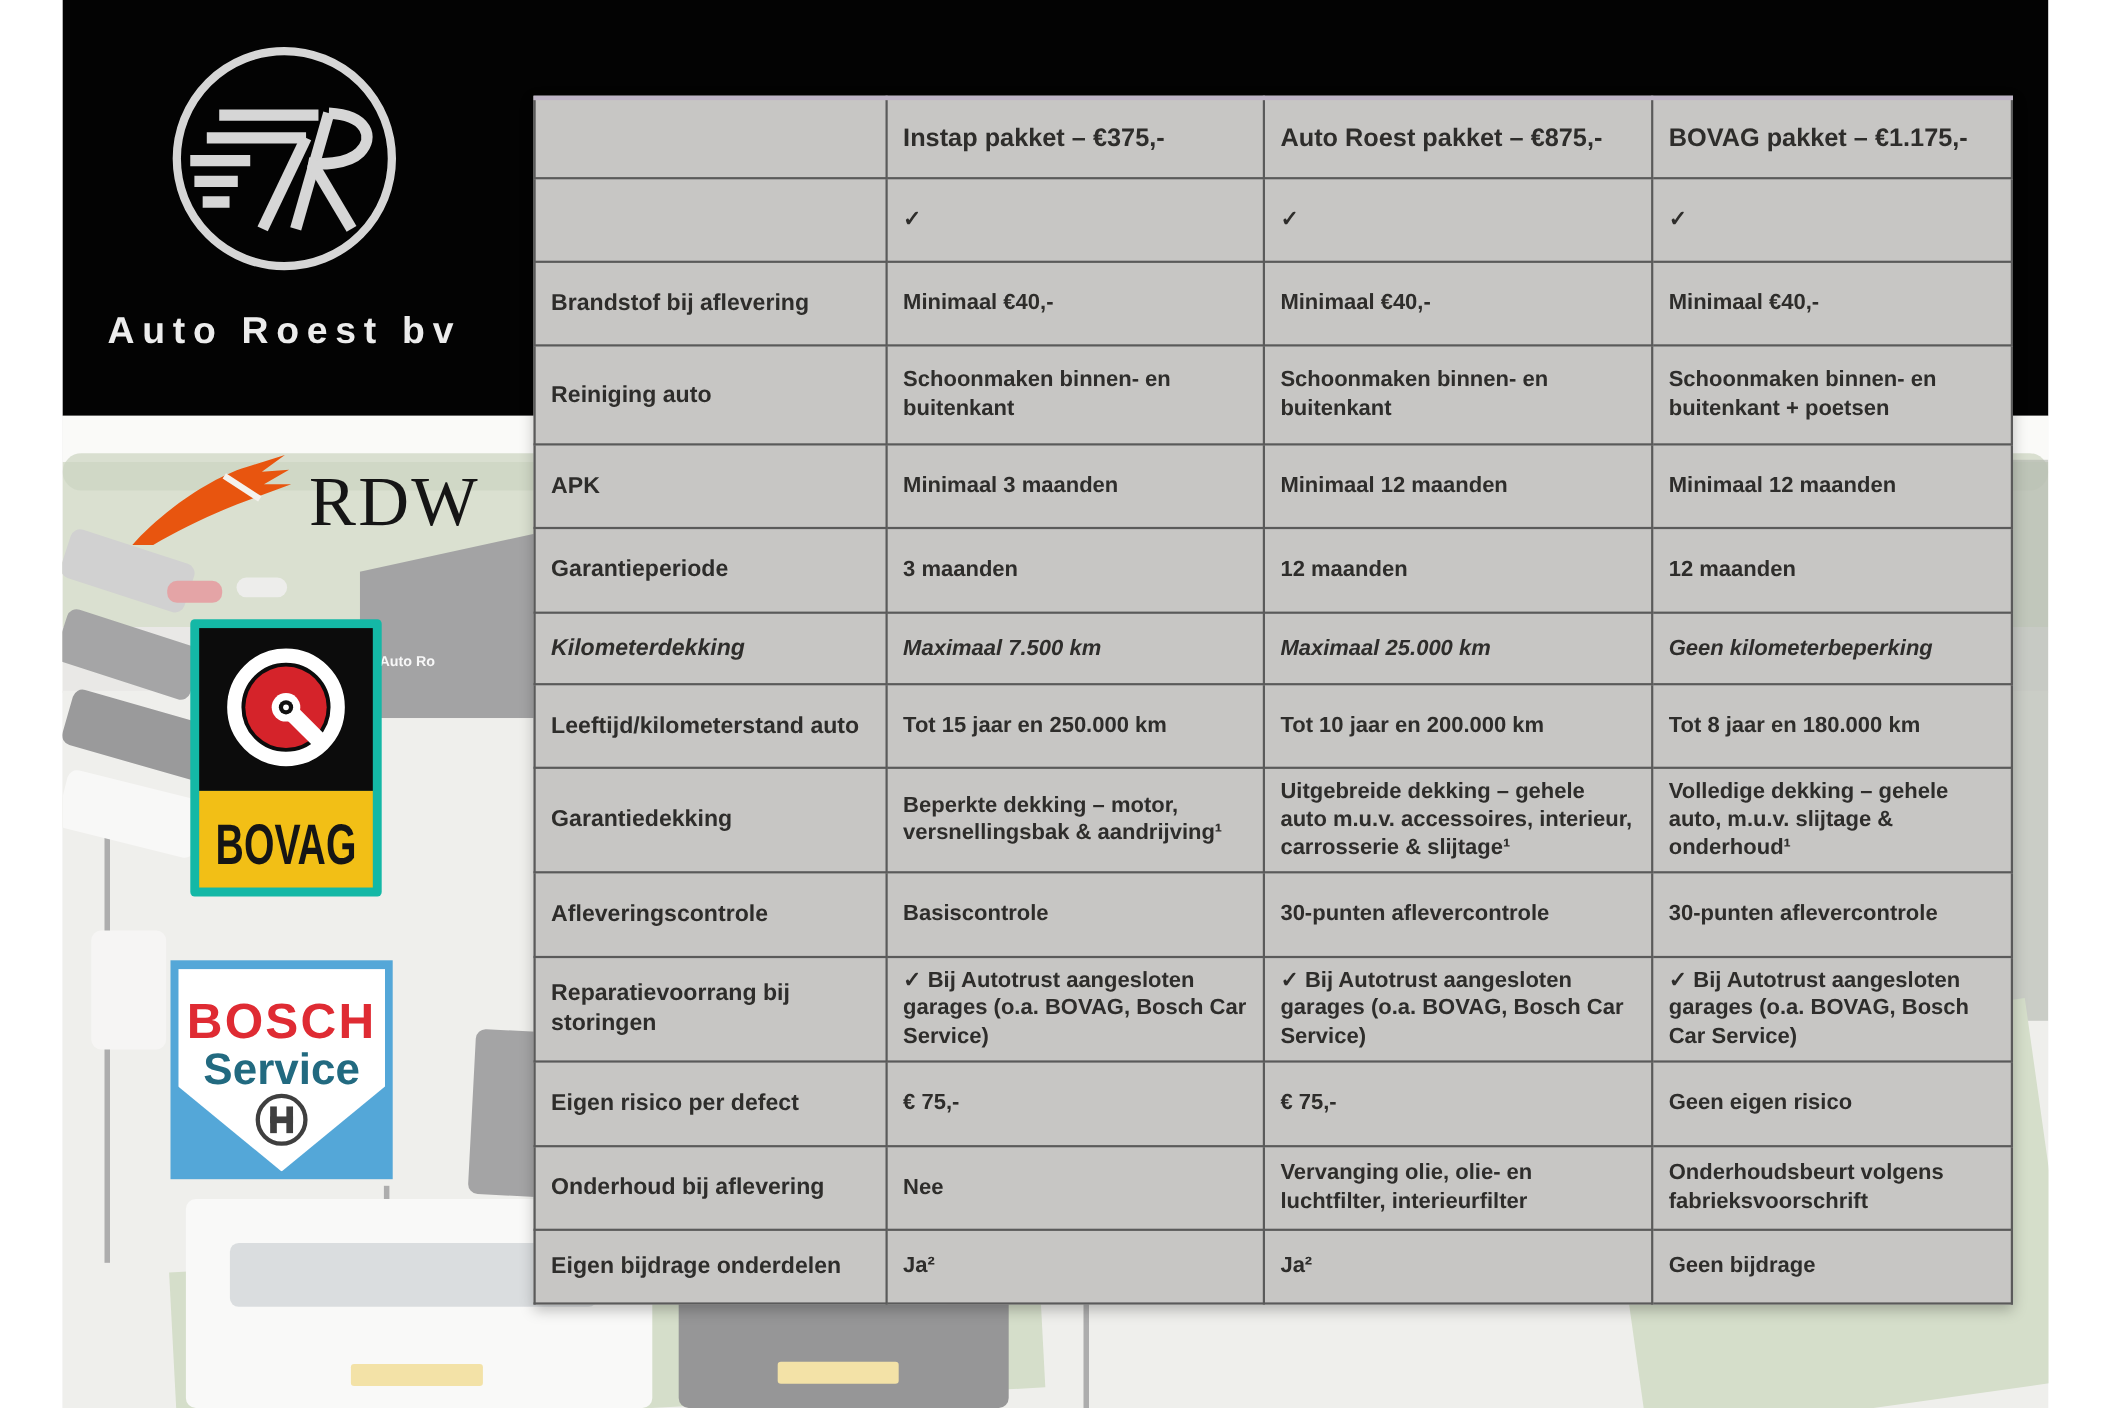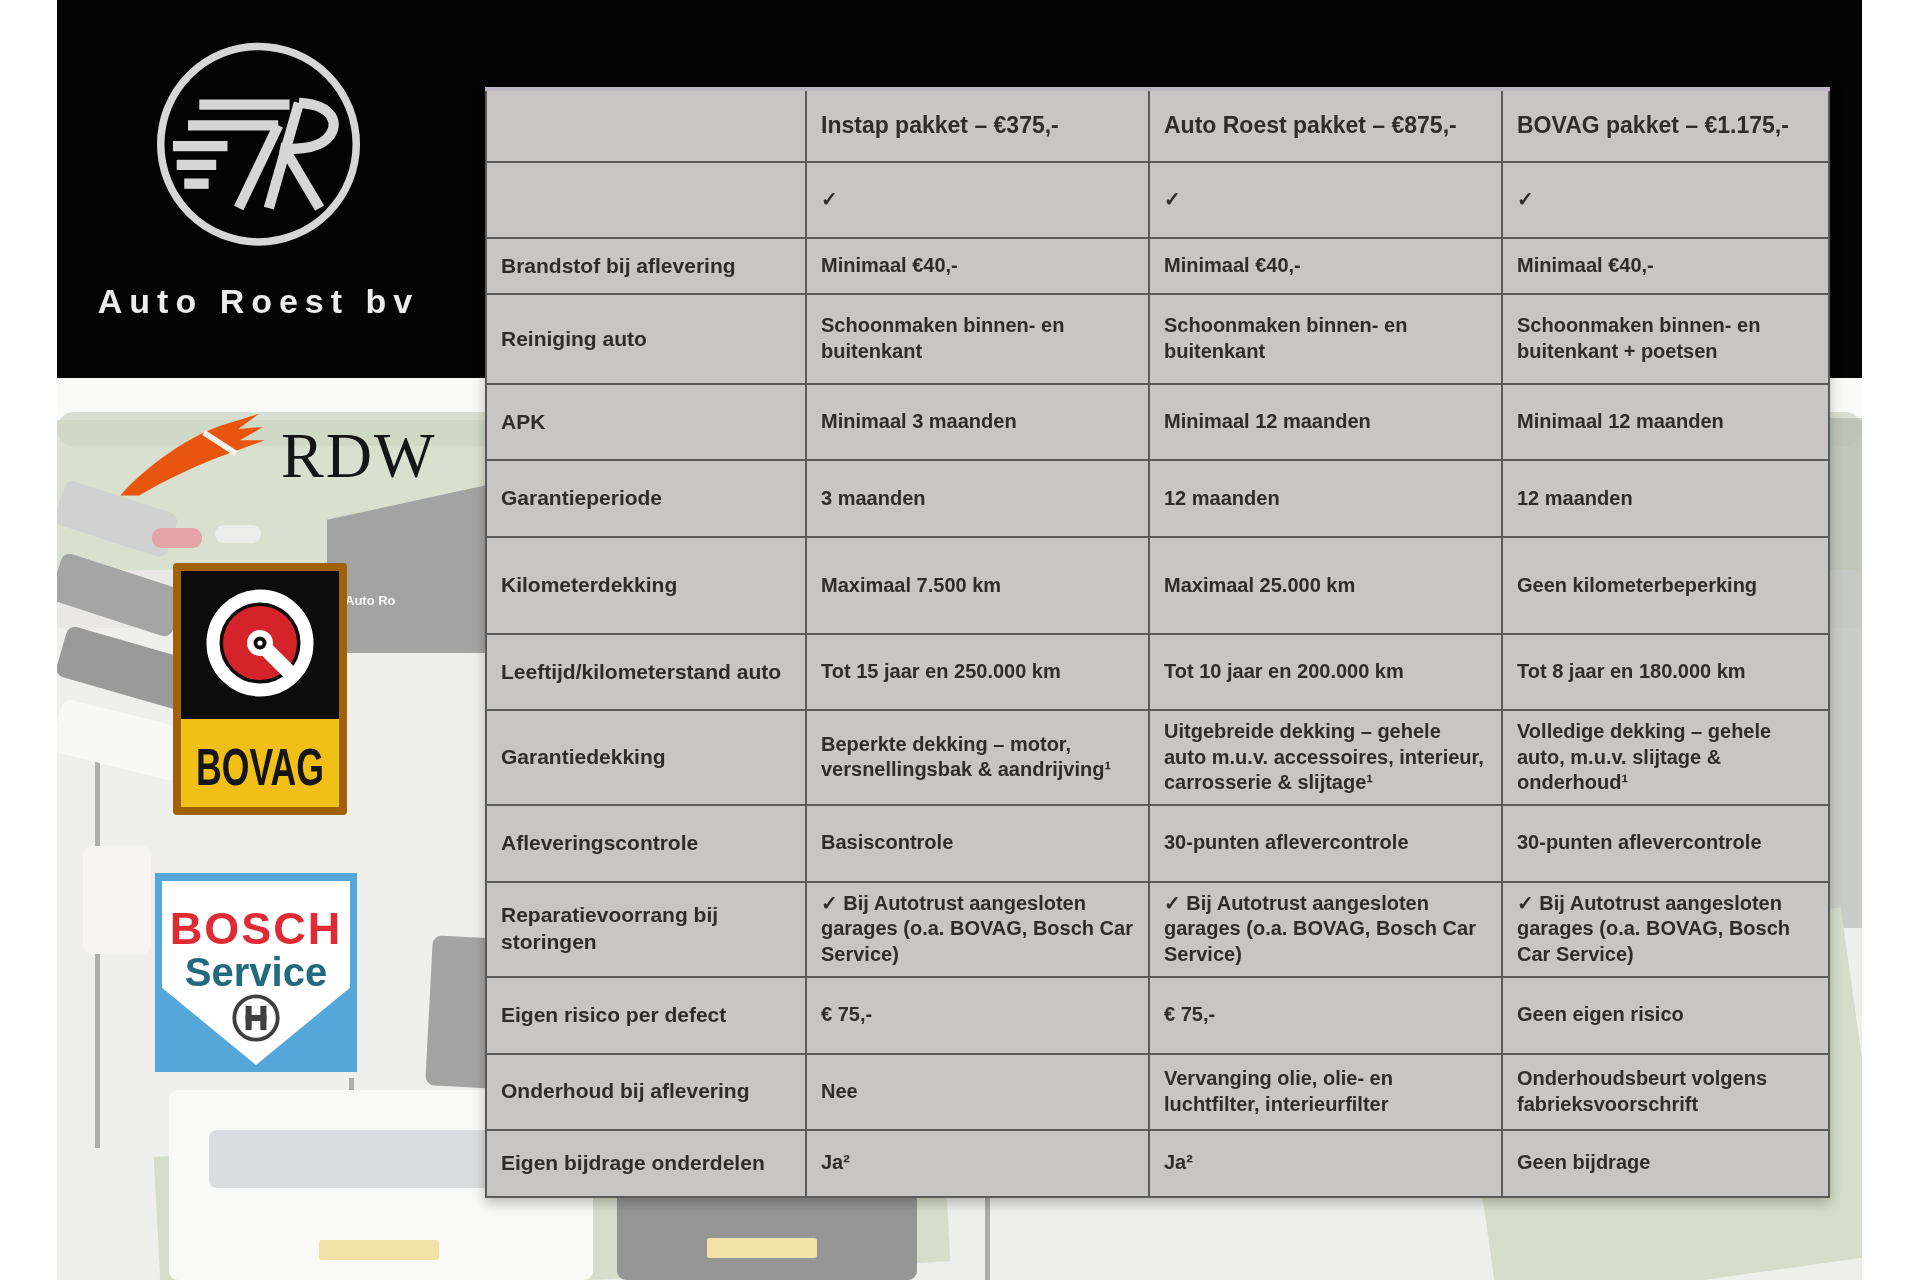--- a/index.html
+++ b/index.html
@@ -36,21 +36,21 @@
   .fade{left:0;top:0;width:1805px;height:902px;background:rgba(255,255,255,.54);}
   .car{border-radius:9px;}
   .wshield{border-radius:8px;}
 
   
   .rdw{position:absolute;left:110px;top:408px;display:flex;align-items:center;z-index:6;}
   .rdw-text{font-family:"Liberation Serif",serif;font-weight:normal;font-size:64px;color:#151515;
             letter-spacing:2px;margin-left:6px;line-height:1;}
 
   
-  .bovag{position:absolute;left:173px;top:563px;width:174px;height:252px;background:#a16207;
+  .bovag{position:absolute;left:173px;top:563px;width:174px;height:252px;background:#14b8a6;
          border-radius:4px;padding:8px;box-sizing:border-box;z-index:6;text-align:right;}
 
   
   .bosch{position:absolute;left:155px;top:873px;width:202px;height:199px;background:#54a7d8;z-index:6;}
   .bosch-shield{position:absolute;left:7px;top:8px;width:188px;height:184px;background:#ffffff;
                 clip-path:polygon(0 0,100% 0,100% 58%,50% 100%,0 58%);
                 display:flex;flex-direction:column;align-items:center;}
   .bosch-top{color:#df2b33;font-size:45px;font-weight:bold;letter-spacing:2px;margin-top:24px;line-height:1.05;}
   .bosch-bottom{color:#226a80;font-size:40px;font-weight:bold;line-height:1.0;}
 
@@ -64,25 +64,25 @@
   table.pkg col:nth-child(4){width:327px;}
   table.pkg th,table.pkg td{border:2px solid #5a5a5a;background:#c7c6c4;color:#2e2d2b;
        text-align:left;vertical-align:middle;padding:8px 14px;font-weight:bold;line-height:1.28;
        overflow:hidden;}
   table.pkg tr th:first-child{border-left:2px solid #5a5a5a;}
   table.pkg tr:first-child th{border-top:none;font-size:23px;}
   table.pkg td{font-size:20px;}
   table.pkg th.rowlabel{font-size:21px;}
   table.pkg tr:nth-child(1){height:73px;}
   table.pkg tr:nth-child(2){height:76px;}
-  table.pkg tr:nth-child(3){height:56px;}
+  table.pkg tr:nth-child(3){height:76px;}
   table.pkg tr:nth-child(4){height:90px;}
   table.pkg tr:nth-child(5){height:76px;}
   table.pkg tr:nth-child(6){height:77px;}
-  table.pkg tr:nth-child(7){height:97px;}
+  table.pkg tr:nth-child(7){height:65px;font-style:italic;}
   table.pkg tr:nth-child(8){height:76px;}
   table.pkg tr:nth-child(9){height:90px;}
   table.pkg tr:nth-child(10){height:77px;}
   table.pkg tr:nth-child(11){height:90px;}
   table.pkg tr:nth-child(12){height:77px;}
   table.pkg tr:nth-child(13){height:76px;}
   table.pkg tr:nth-child(14){height:67px;}
 </style>
 </head>
 <body>

